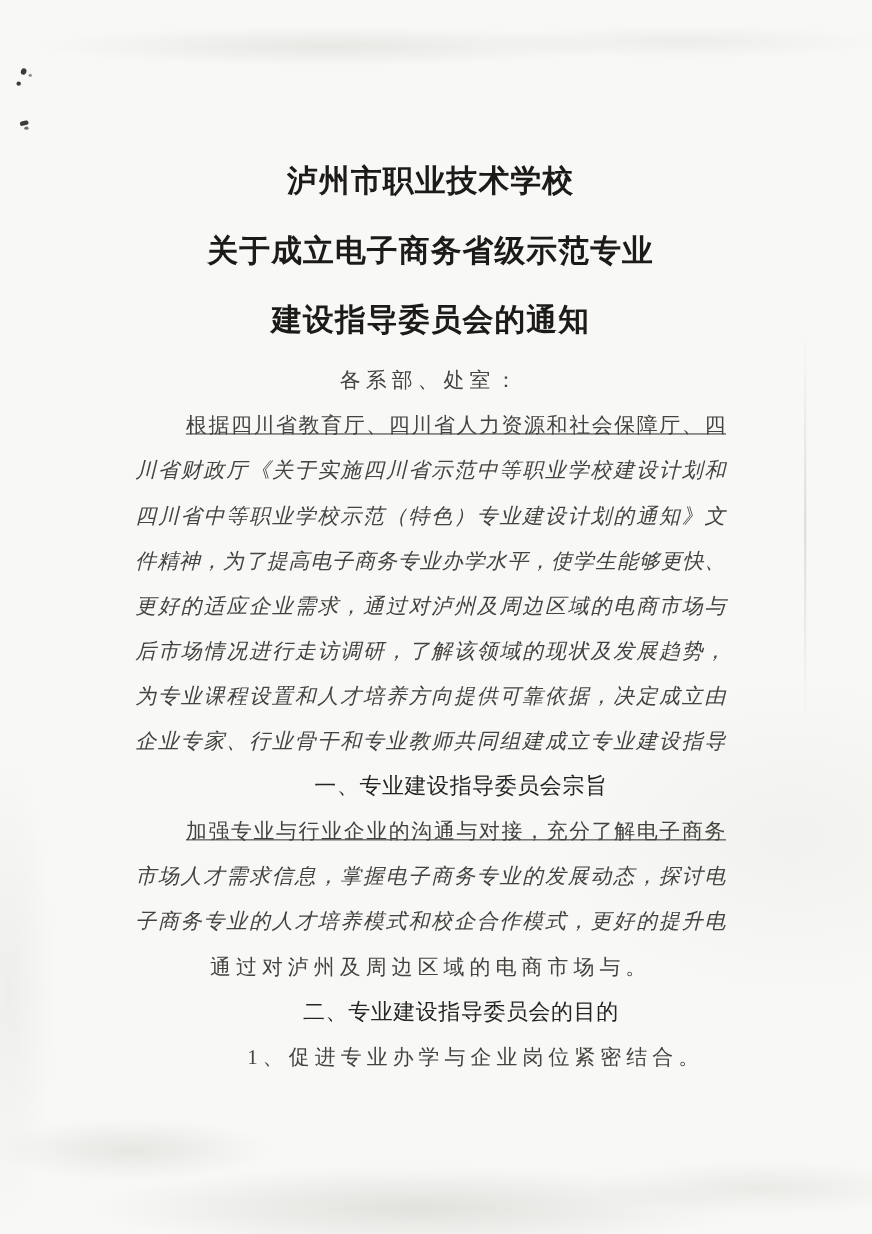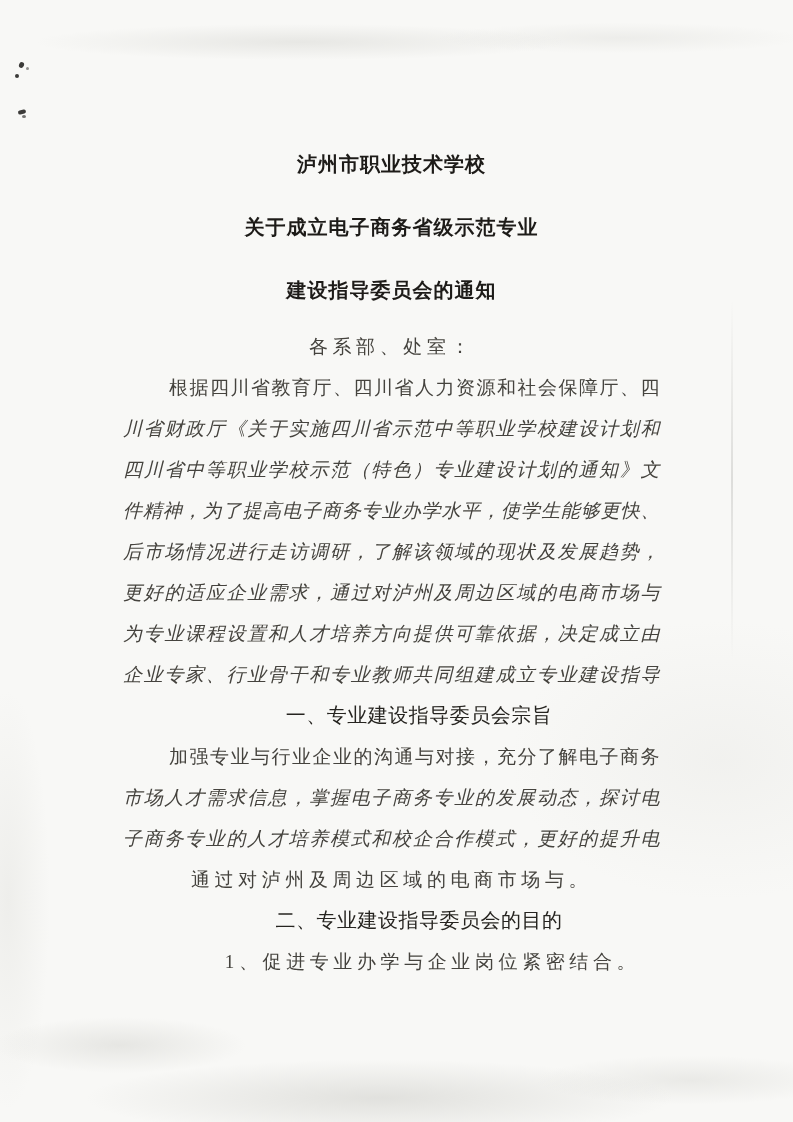--- a/index.html
+++ b/index.html
@@ -21,21 +21,21 @@
     font-family: "Liberation Serif", "DejaVu Serif", serif;
   }
   .title-block {
     position: absolute;
     left: 123px;
     top: 133px;
     width: 537px;
     text-align: center;
     font-family: "Liberation Sans", "DejaVu Sans", sans-serif;
     font-weight: 700;
-    font-size: 20px;
+    font-size: 28px;
     line-height: 63px;
     letter-spacing: 1px;
     color: #1d1b18;
   }
   .body-block {
     position: absolute;
     left: 123px;
     top: 326px;
     width: 537px;
   }
@@ -52,20 +52,21 @@
   .line--item  { letter-spacing: 4.6px; padding-left: 82px; }
   .line--justify {
     text-align: justify;
     text-align-last: justify;
     font-style: italic;
   }
   .line--justify-indent {
     text-align: justify;
     text-align-last: justify;
     text-indent: 46px;
+    text-decoration: underline;
   }
   .line--heading {
     font-family: "Liberation Sans", "DejaVu Sans", sans-serif;
     font-weight: 400;
     font-size: 20px;
     letter-spacing: 0.5px;
     padding-left: 55px;
     color: #262420;
   }
   .speck { position: absolute; background: #3c3b39; border-radius: 50%; }
@@ -98,22 +99,22 @@
     <div>关于成立电子商务省级示范专业</div>
     <div>建设指导委员会的通知</div>
   </div>
 
   <div class="body-block">
       <div class="line line--plain">各系部、处室：</div>
       <div class="line line--justify-indent">根据四川省教育厅、四川省人力资源和社会保障厅、四</div>
       <div class="line line--justify">川省财政厅《关于实施四川省示范中等职业学校建设计划和</div>
       <div class="line line--justify">四川省中等职业学校示范（特色）专业建设计划的通知》文</div>
       <div class="line line--justify">件精神，为了提高电子商务专业办学水平，使学生能够更快、</div>
+      <div class="line line--justify">更好的适应企业需求，通过对泸州及周边区域的电商市场与</div>
       <div class="line line--justify">后市场情况进行走访调研，了解该领域的现状及发展趋势，</div>
-      <div class="line line--justify">更好的适应企业需求，通过对泸州及周边区域的电商市场与</div>
       <div class="line line--justify">为专业课程设置和人才培养方向提供可靠依据，决定成立由</div>
       <div class="line line--justify">企业专家、行业骨干和专业教师共同组建成立专业建设指导</div>
       <div class="line line--heading">一、专业建设指导委员会宗旨</div>
       <div class="line line--justify-indent">加强专业与行业企业的沟通与对接，充分了解电子商务</div>
       <div class="line line--justify">市场人才需求信息，掌握电子商务专业的发展动态，探讨电</div>
       <div class="line line--justify">子商务专业的人才培养模式和校企合作模式，更好的提升电</div>
       <div class="line line--plain">通过对泸州及周边区域的电商市场与。</div>
       <div class="line line--heading">二、专业建设指导委员会的目的</div>
       <div class="line line--item">1、促进专业办学与企业岗位紧密结合。</div>
     </div>

